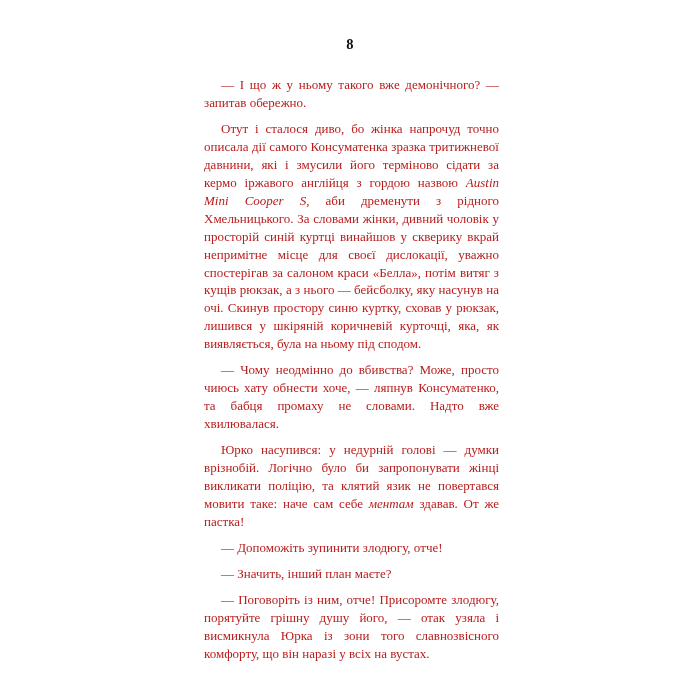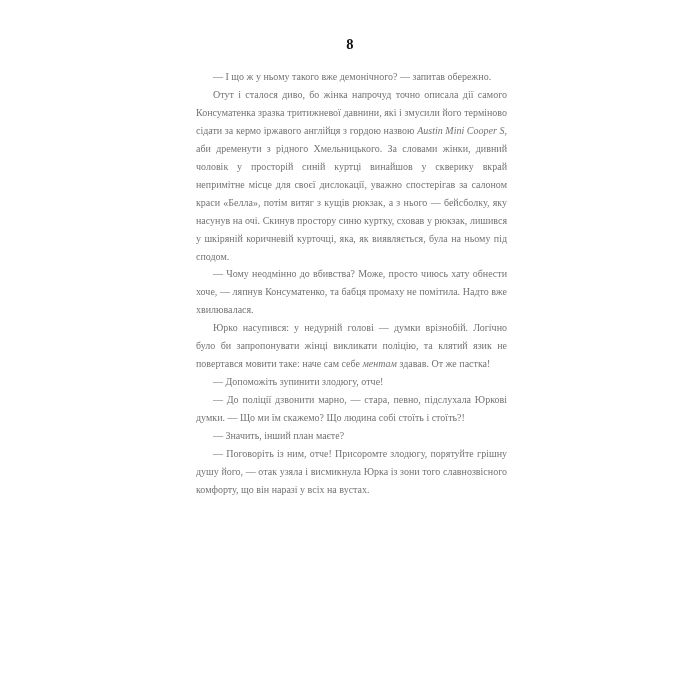--- a/index.html
+++ b/index.html
@@ -32,27 +32,27 @@
     color: #111111;
     letter-spacing: 0.2px;
   }
   .textblock {
     position: absolute;
     top: 68px;
     left: 196px;
     width: 311px;
   }
   p.para {
-    margin: 0;
+    margin: 8px;
     text-indent: 17px;
     text-align: justify;
     text-justify: inter-word;
-    font-size: 10px;
+    font-size: 13px;
     line-height: 17.95px;
-    color: #737373;
+    color: #b91c1c;
     hyphens: manual;
     -webkit-hyphens: manual;
   }
   p.para:last-child {
     text-align-last: left;
   }
   i, .ital {
     font-style: italic;
   }
 </style>
@@ -63,27 +63,26 @@
 
   <div class="folio">8</div>
 
   <div class="textblock">
 
     <p class="para"><span>— І що ж у ньому такого вже демонічного? — запитав обережно.</span></p>
 
     <p class="para"><span>Отут і сталося диво, бо жінка напрочуд точно описала дії самого Консуматенка зразка тритижневої давнини, які і змусили його терміново сідати за кермо іржавого англійця з гордою назвою </span><i>Austin Mini Cooper S</i><span>, аби дременути з рідного Хмельницького. За словами жінки, дивний чоловік у просторій синій куртці винайшов у скверику вкрай непримітне місце для своєї дислокації, уважно спостерігав за салоном краси «Белла», потім витяг з кущів рюкзак, а з нього — бейсболку, яку насунув на очі. Скинув простору синю куртку, сховав у рюкзак, лишився у шкіряній коричневій курточці, яка, як виявляється, була на ньому під сподом.</span></p>
 
 
-    <p class="para"><span>— Чому неодмінно до вбивства? Може, просто чиюсь хату обнести хоче, — ляпнув Консуматенко, та бабця промаху не помітила. Надто вже хвилювалася.</span></p>
+    <p class="para"><span>— Чому неодмінно до вбивства? Може, просто чиюсь хату обнести хоче, — ляпнув Консуматенко, та бабця промаху не словами. Надто вже хвилювалася.</span></p>
 
     <p class="para"><span>Юрко насупився: у недурній голові — думки врізнобій. Логічно було би запропонувати жінці викликати поліцію, та клятий язик не повертався мовити таке: наче сам себе </span><i>ментам</i><span> здавав. От же пастка!</span></p>
 
     <p class="para"><span>— Допоможіть зупинити злодюгу, отче!</span></p>
 
-    <p class="para"><span>— До поліції дзвонити марно, — стара, певно, підслухала Юркові думки. — Що ми їм скажемо? Що людина собі стоїть і стоїть?!</span></p>
 
     <p class="para"><span>— Значить, інший план маєте?</span></p>
 
 
     <p class="para"><span>— Поговоріть із ним, отче! Присоромте злодюгу, порятуйте грішну душу його, — отак узяла і висмикнула Юрка із зони того славнозвісного комфорту, що він наразі у всіх на вустах.</span></p>
 
   </div>
 </div>
 
 </body></html>

